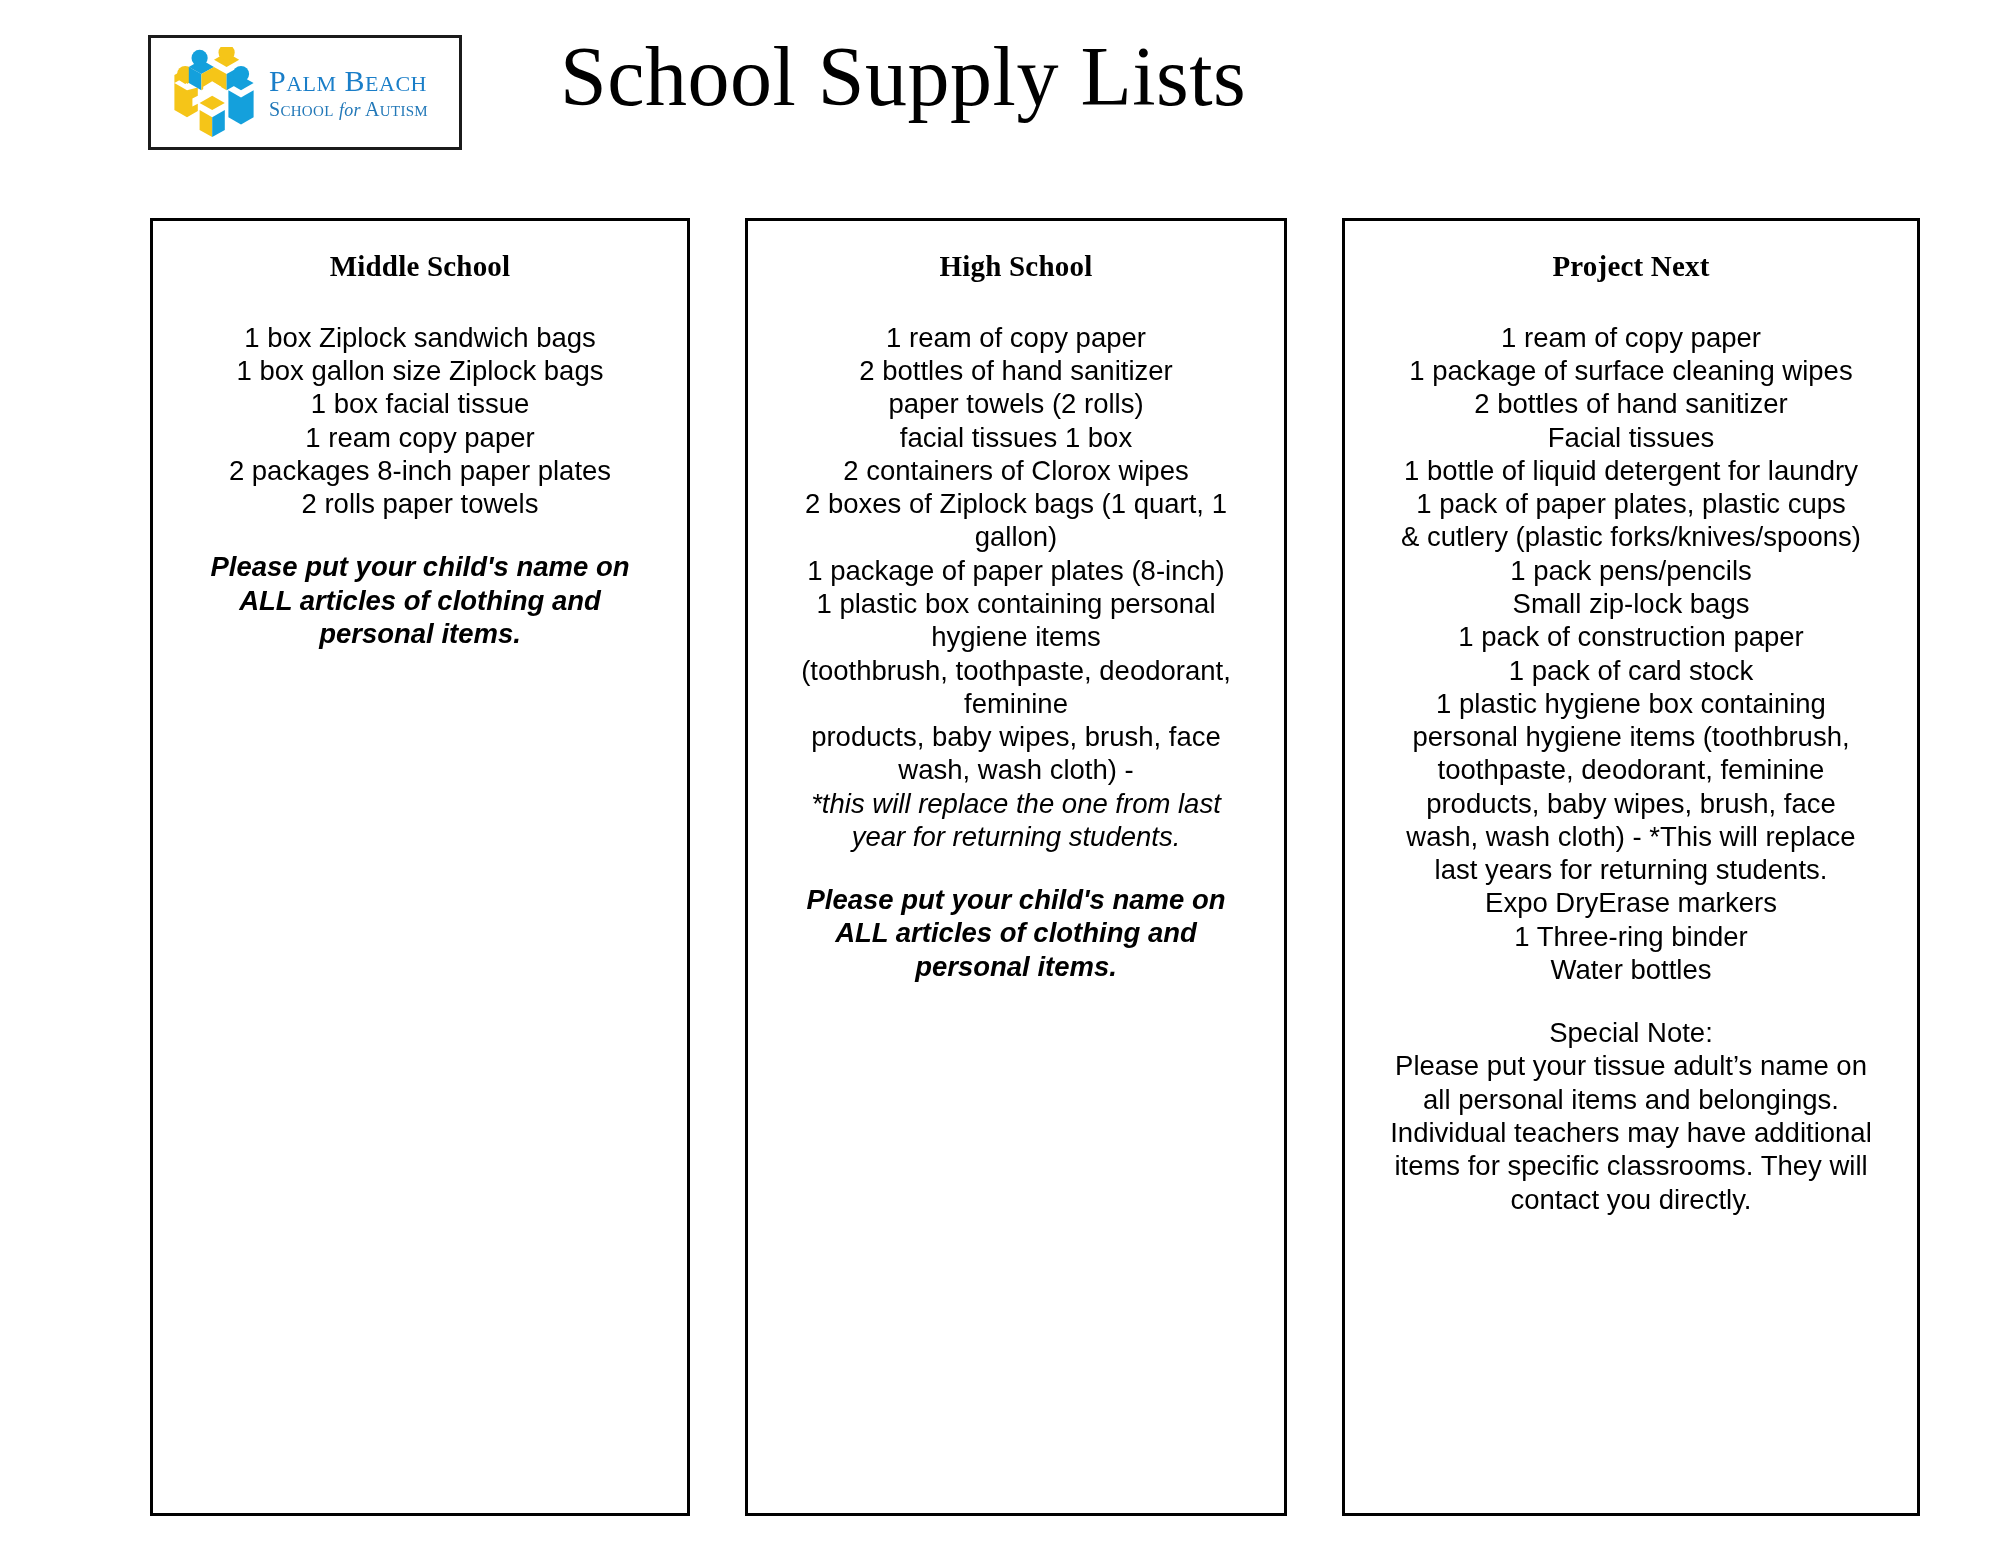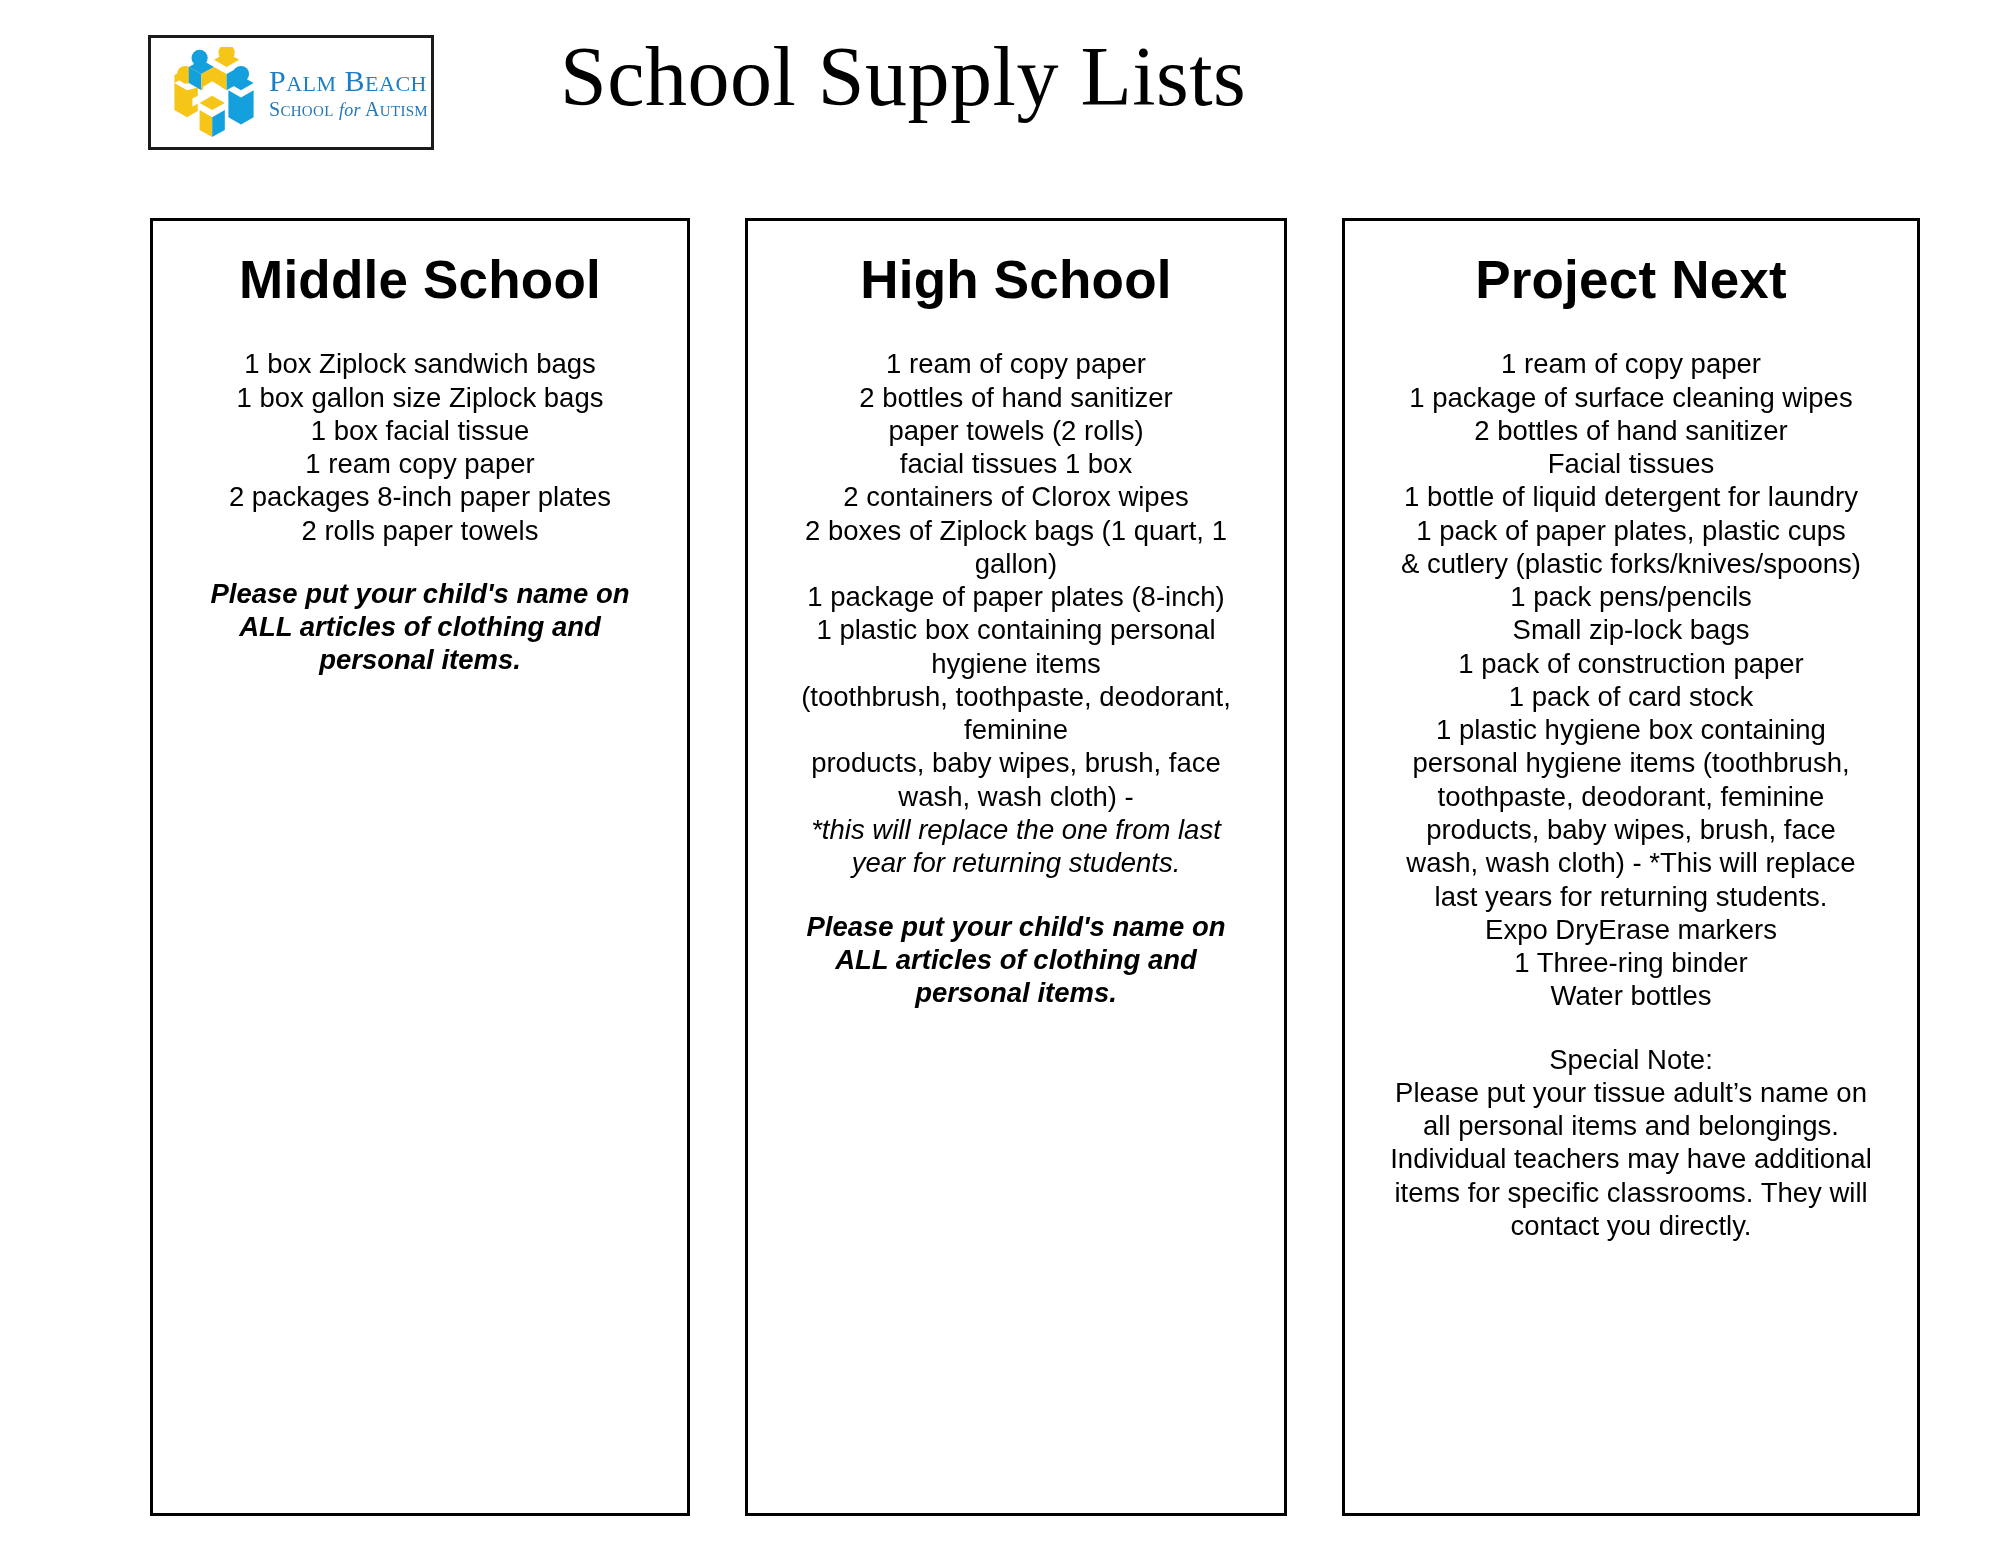--- a/index.html
+++ b/index.html
@@ -20,21 +20,21 @@
   
   .header {
     position: relative;
     height: 150px;
   }
 
   .logo-box {
     position: absolute;
     left: 148px;
     top: 35px;
-    width: 286px;
+    width: 314px;
     height: 115px;
     border: 3px solid #1b1b1b;
     background: #ffffff;
     box-sizing: border-box;
     display: flex;
     align-items: center;
     padding-left: 18px;
   }
 
   .logo-mark {
@@ -98,23 +98,23 @@
     height: 1298px;
     padding: 18px 14px 0 14px;
     text-align: center;
   }
 
   .col-ms  { margin-left: 150px; width: 540px; }
   .col-hs  { margin-left: 55px;  width: 542px; }
   .col-pn  { margin-left: 55px;  width: 578px; }
 
   .col-title {
-    font-family: Liberation Sans, sans-serif;
+    font-family: Liberation Serif, serif;
     font-weight: bold;
-    font-size: 53px;
+    font-size: 29px;
     margin: 12px 0 0 0;
     line-height: 1.1;
     letter-spacing: 0.2px;
   }
 
   .col-body {
     margin-top: 38px;
     font-size: 27.5px;
     line-height: 1.21;
     text-align: center;

